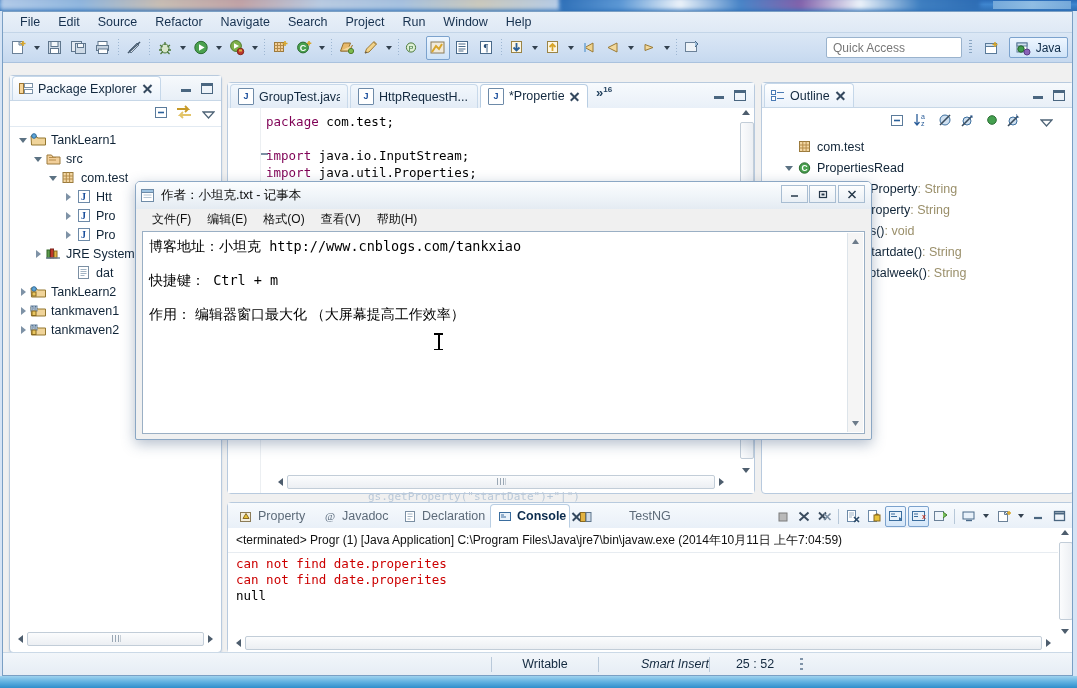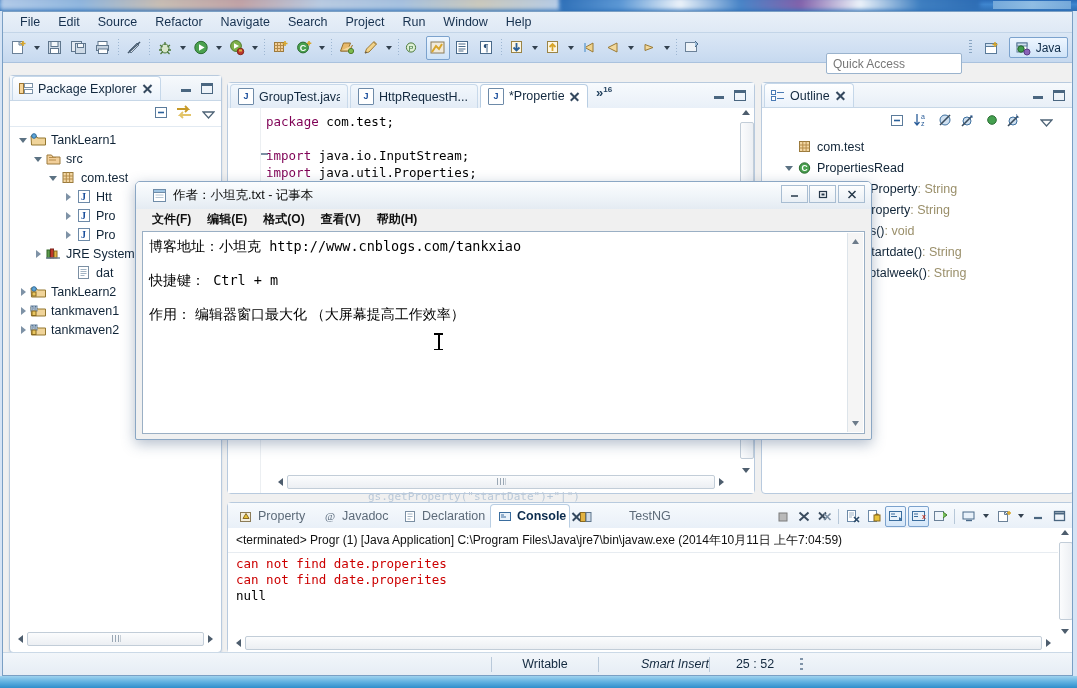--- a/index.html
+++ b/index.html
@@ -58,21 +58,21 @@
       border:1px solid transparent;border-radius:2px;position:relative;}
   .tb.pressed{border:1px solid #7ba2cd;background:linear-gradient(to bottom,#eef6ff,#cde2f7);}
   .tbarrow{width:12px;height:22px;display:flex;align-items:center;justify-content:center;}
   .tbarrow i{display:block;width:0;height:0;border-left:3.5px solid transparent;
     border-right:3.5px solid transparent;border-top:4px solid #33414f;}
   .tbsep{width:1px;height:18px;margin:0 3px;
     background:repeating-linear-gradient(to bottom,#9db6d2 0 1px,transparent 1px 3px);}
 
   
   #quick{
-    position:absolute;right:110px;top:20px;width:136px;height:21px;
+    position:absolute;right:110px;top:4px;width:136px;height:21px;
     background:#fff;border:1px solid #9ab3cd;border-radius:2px;
     display:flex;align-items:center;padding-left:6px;box-sizing:border-box;
     font-size:12px;color:#777;
   }
   #qa-grip{position:absolute;right:100px;top:7px;width:3px;height:15px;
     background:repeating-linear-gradient(to bottom,#8aa6c3 0 1px,transparent 1px 3px);}
   #persp-new{position:absolute;right:70px;top:5px;width:20px;height:19px;
     display:flex;align-items:center;justify-content:center;}
   #persp-sep{position:absolute;right:62px;top:6px;width:1px;height:17px;background:#a9c0da;}
   #persp-java{
@@ -168,28 +168,28 @@
   
   #notepad{
     left:135px;top:181px;width:737px;height:259px;
     background:#f0f0f0;
     border:1px solid #8ba7c4;border-radius:5px 5px 2px 2px;
     box-shadow:0 4px 14px rgba(40,70,110,.35);
     box-sizing:border-box;overflow:hidden;
   }
   #np-title{position:absolute;left:0;top:0;width:735px;height:27px;
     background:linear-gradient(to bottom,#fbfdfe,#eef3f8 60%,#e4ebf2);
-    display:flex;align-items:center;padding-left:16px;box-sizing:border-box;gap:6px;
+    display:flex;align-items:center;padding-left:4px;box-sizing:border-box;gap:6px;
     font-size:12.5px;color:#0a0a0a;text-align:center;}
   .np-btn{position:absolute;top:3px;width:27px;height:18px;
     border:1px solid #a8bdd2;background:linear-gradient(to bottom,#fdfefe,#e9eff5);
     display:flex;align-items:center;justify-content:center;box-sizing:border-box;}
   #np-menu{position:absolute;left:0;top:27px;width:735px;height:21px;
     background:#f0f0f0;display:flex;align-items:center;padding-left:8px;box-sizing:border-box;}
-  .npm{padding:1px 8px;font-size:12px;color:#111;font-weight:bold;}
+  .npm{padding:1px 8px;font-size:12px;color:#111;}
   #np-text{position:absolute;left:6px;top:49px;width:723px;height:203px;
     background:#fff;border:1px solid #9aafc4;box-sizing:border-box;overflow:hidden;}
   .np-line{font-size:14px;color:#000;padding-left:6px;white-space:nowrap;}
   .np-mono{font-family:"DejaVu Sans Mono","Liberation Mono",monospace;font-size:13.5px;}
   #np-scroll{position:absolute;right:1px;top:1px;width:15px;bottom:1px;background:#f5f5f5;border-left:1px solid #dde4ea;}
   .np-arrow{position:absolute;left:2px;width:11px;height:11px;}
   .ibeam{position:absolute;width:9px;height:17px;}
   .ibeam:before,.ibeam:after{content:"";position:absolute;left:0;width:9px;height:1.5px;background:#000;}
   .ibeam:before{top:0;} .ibeam:after{bottom:0;}
   .ibeam i{position:absolute;left:4px;top:0;width:1.5px;height:17px;background:#000;}

